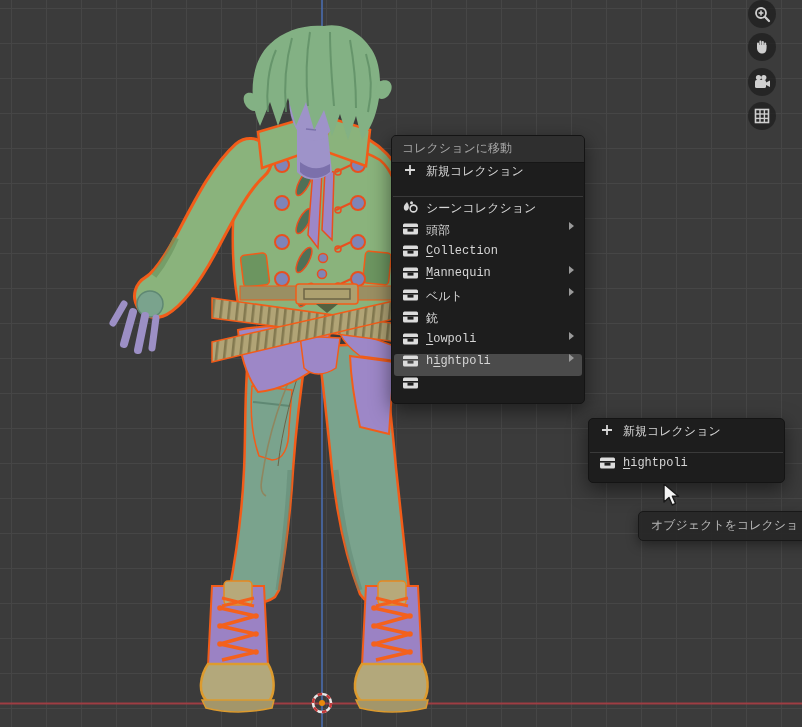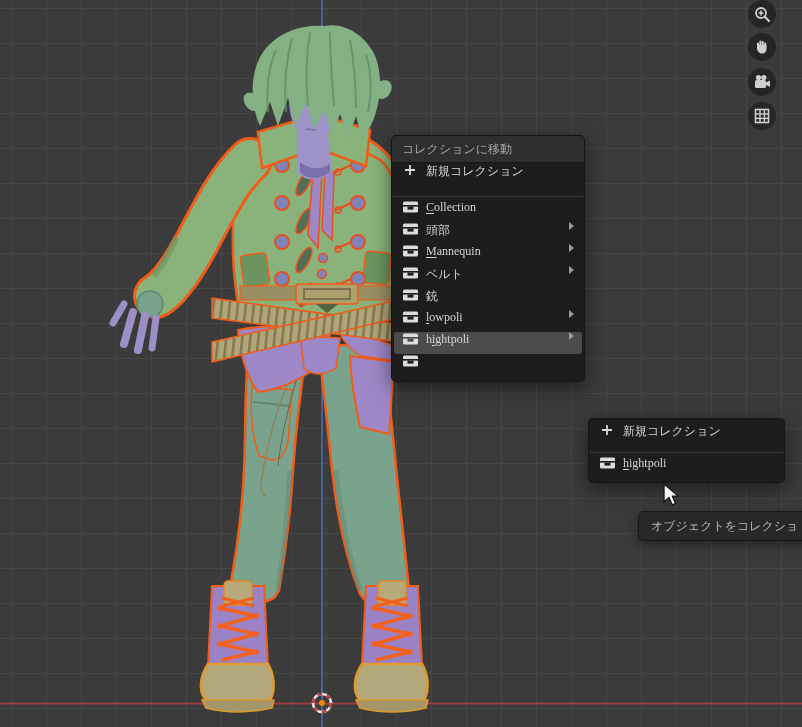--- a/index.html
+++ b/index.html
@@ -4,21 +4,21 @@
 <style>
   html,body{margin:0;padding:0;background:#222;}
   #screen{
     position:relative;width:802px;height:727px;overflow:hidden;
     background-color:#3b3b3b;
     background-image:
       linear-gradient(to right,#464646 1px,transparent 1px),
       linear-gradient(to bottom,#464646 1px,transparent 1px);
     background-size:35px 35px;
     background-position:11px 8px;
-    font-family:Liberation Serif, serif;
+    font-family:Liberation Mono, monospace;
     -webkit-font-smoothing:antialiased;
   }
   #scene-svg{position:absolute;left:0;top:0;}
 
   
   .menu{
     position:absolute;background:#1d1d1d;border:1px solid #141414;
     border-radius:5px;box-shadow:0 6px 20px rgba(0,0,0,.5);
     color:#d5d5d5;font-size:12px;z-index:20;box-sizing:border-box;
   }
@@ -258,42 +258,52 @@
       <span class="mi">
         <svg width="12" height="12" viewBox="0 0 12 12">
             <path d="M6,1 L6,11 M1,6 L11,6" stroke="#d8d8d8" stroke-width="1.8"></path>
           </svg>
       </span>
       <span class="mlabel">新規コレクション</span>
     </div>
     <div class="menu-sep"></div>
     <div class="items-pad">
 
-
-      <div class="menu-row">
-        <span class="mi">
-          <svg width="15" height="12" viewBox="0 0 15 12">
-              <rect x="0" y="0.5" width="15" height="11" rx="1.5" fill="#dcdcdc"></rect>
-              <rect x="0" y="4" width="15" height="1.6" fill="#1d1d1d"></rect>
-              <rect x="4.5" y="5.6" width="6" height="3" fill="#1d1d1d"></rect>
-            </svg>
-        </span>
-        <span class="mlabel"><span></span><span class="k">C</span><span>ollection</span></span>
+      <div class="menu-row">
+        <span class="mi">
+          <svg width="15" height="13" viewBox="0 0 15 13">
+              <path d="M4,1 C6,4 7,7.5 4,9.5 C1,10.5 0,6.5 1.5,4 Z" fill="#d8d8d8"></path>
+              <circle cx="10.5" cy="7.5" r="3.4" fill="none" stroke="#d8d8d8" stroke-width="1.6"></circle>
+              <circle cx="8.5" cy="1.8" r="1.5" fill="#d8d8d8"></circle>
+            </svg>
+        </span>
+        <span class="mlabel"><span>シーンコレクション</span><span class="k"></span><span></span></span>
       </div>
 
       <div class="menu-row">
         <span class="mi">
           <svg width="15" height="12" viewBox="0 0 15 12">
               <rect x="0" y="0.5" width="15" height="11" rx="1.5" fill="#dcdcdc"></rect>
               <rect x="0" y="4" width="15" height="1.6" fill="#1d1d1d"></rect>
               <rect x="4.5" y="5.6" width="6" height="3" fill="#1d1d1d"></rect>
             </svg>
         </span>
         <span class="mlabel"><span>頭部</span><span class="k"></span><span></span></span>
         <span class="arrow"></span>
+      </div>
+
+      <div class="menu-row">
+        <span class="mi">
+          <svg width="15" height="12" viewBox="0 0 15 12">
+              <rect x="0" y="0.5" width="15" height="11" rx="1.5" fill="#dcdcdc"></rect>
+              <rect x="0" y="4" width="15" height="1.6" fill="#1d1d1d"></rect>
+              <rect x="4.5" y="5.6" width="6" height="3" fill="#1d1d1d"></rect>
+            </svg>
+        </span>
+        <span class="mlabel"><span></span><span class="k">C</span><span>ollection</span></span>
       </div>
 
       <div class="menu-row">
         <span class="mi">
           <svg width="15" height="12" viewBox="0 0 15 12">
               <rect x="0" y="0.5" width="15" height="11" rx="1.5" fill="#dcdcdc"></rect>
               <rect x="0" y="4" width="15" height="1.6" fill="#1d1d1d"></rect>
               <rect x="4.5" y="5.6" width="6" height="3" fill="#1d1d1d"></rect>
             </svg>
         </span>

